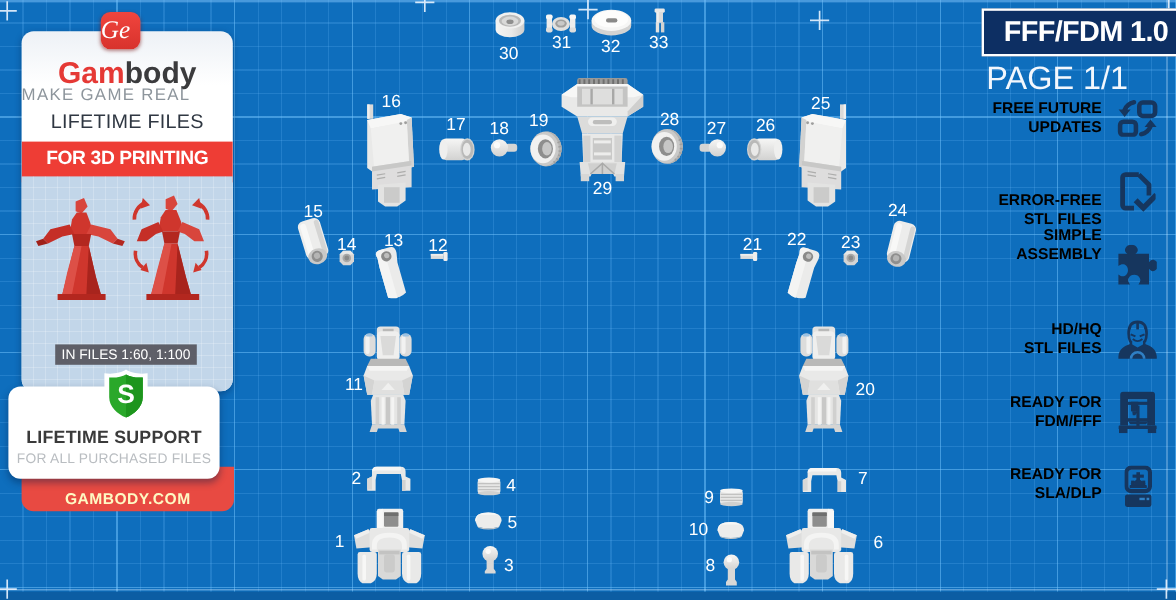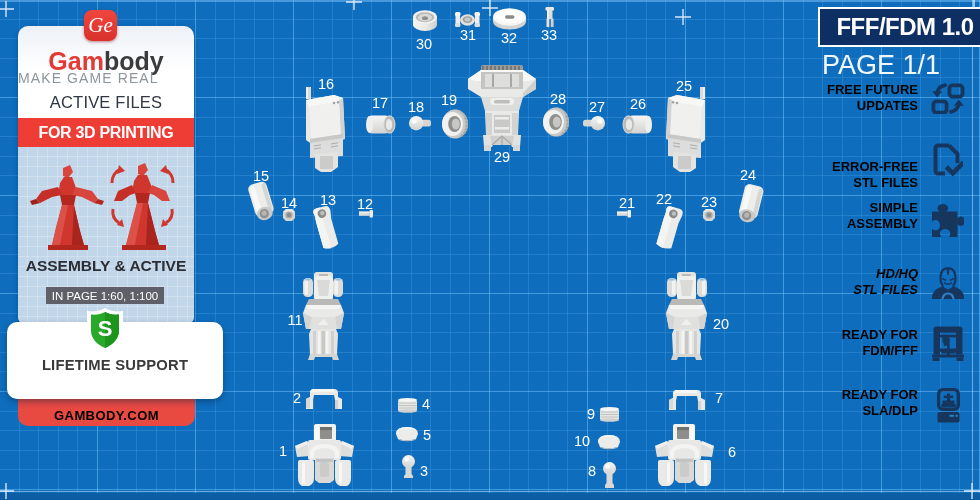--- a/index.html
+++ b/index.html
@@ -12,39 +12,39 @@
       repeating-linear-gradient(to right, transparent 0px, transparent 18.6px, rgba(105,185,250,.22) 18.6px, rgba(105,185,250,.22) 19.6px),
       repeating-linear-gradient(to bottom, transparent 0px, transparent 18.6px, rgba(105,185,250,.22) 18.6px, rgba(105,185,250,.22) 19.6px);
   }
   .abs{position:absolute;}
   #frameV{left:972px;top:0;width:1px;height:500px;background:rgba(210,235,255,.5);}
   #frameH{left:0;top:491px;width:980px;height:1px;background:rgba(210,235,255,.5);}
   #topstrip{left:0;top:0;width:980px;height:2px;background:rgba(120,190,245,.55);}
   #botstrip{left:0;top:493px;width:980px;height:7px;background:#0c5da3;}
   
   #card1{left:18px;top:26px;width:176px;height:300px;background:linear-gradient(#edf1f6,#ffffff 45px);border-radius:10px;overflow:hidden;box-shadow:0 2px 5px rgba(0,30,70,.35);}
-  #gelogo{left:84px;top:10px;width:33px;height:31px;background:linear-gradient(#f0453e,#d8322c);border-radius:8px;z-index:3;text-align:center;
+  #gelogo{left:84px;top:10px;width:33px;height:31px;background:linear-gradient(#f0453e,#d8322c);border-radius:8px;z-index:3;text-align:left;
      box-shadow:0 1px 3px rgba(120,20,20,.5);}
   #gelogo span{font-family:"Liberation Serif",serif;font-style:italic;color:#fff;font-size:21px;line-height:30px;}
   .gb-title{position:absolute;left:0;right:0;top:23px;text-align:center;font-size:25px;font-weight:bold;color:#3b3b3d;line-height:1;}
   .gb-title .red{color:#e53935;}
   .gb-sub{position:absolute;left:0;right:0;top:44px;font-size:14px;color:#8d959c;letter-spacing:1.1px;}
   .gb-prem{position:absolute;left:0;right:0;top:67px;text-align:center;font-size:16.5px;color:#2f3742;letter-spacing:.2px;}
   .gb-red{position:absolute;left:0;right:0;top:91.5px;background:#ee3d35;color:#fff;text-align:center;font-size:17px;font-weight:bold;height:34px;line-height:30px;letter-spacing:-0.3px;font-size:16px;}
   .gb-blue{position:absolute;left:0;right:0;top:121px;bottom:0;background:#c2d6e9;
      background-image:
        repeating-linear-gradient(to right, transparent 0 9.2px, rgba(255,255,255,.22) 9.2px 10px),
        repeating-linear-gradient(to bottom, transparent 0 9.2px, rgba(255,255,255,.22) 9.2px 10px);}
   .gb-assembly{position:absolute;left:0;right:0;top:110px;text-align:center;font-size:15.5px;font-weight:bold;color:#2c2c34;}
   .gb-scale{position:absolute;left:28px;top:140px;width:118px;background:rgba(86,86,94,.93);color:#fff;font-size:11.5px;text-align:center;padding:2.5px 0;white-space:nowrap;}
-  #card2{left:7px;top:322px;width:216px;height:77px;background:#fff;border-radius:10px;z-index:4;box-shadow:0 3px 6px rgba(0,30,70,.4);}
+  #card2{left:7px;top:322px;width:176px;height:77px;background:#fff;border-radius:10px;z-index:4;box-shadow:0 3px 6px rgba(0,30,70,.4);}
   #card2 .lt{margin-top:36px;text-align:center;font-size:14.8px;font-weight:bold;color:#3a3a3a;letter-spacing:.2px;line-height:1;}
   #card2 .fa{text-align:center;font-size:11.5px;color:#b9bdc1;margin-top:5px;letter-spacing:.2px;line-height:1;}
   #ribbon{left:18px;top:389px;width:177px;height:37px;background:#e84a42;border-radius:0 0 10px 10px;z-index:3;text-align:center;}
-  #ribbon span{display:block;color:#000000;font-weight:bold;font-size:13px;margin-top:19px;letter-spacing:.4px;}
+  #ribbon span{display:block;color:#fef9c3;font-weight:bold;font-size:13px;margin-top:19px;letter-spacing:.4px;}
   #shield{left:85px;top:307px;z-index:5;}
   
   #fdmbox{left:818px;top:7px;width:170px;height:36px;background:#0d2f63;border:2px solid #fff;color:#fff;
      font-size:24px;font-weight:bold;letter-spacing:-0.5px;text-align:center;line-height:36px;z-index:2;}
   #pagetxt{left:790px;top:50px;width:182px;text-align:center;color:#f2f7fd;font-size:27px;}
   .feat{position:absolute;right:62px;width:160px;text-align:right;color:#000000;font-weight:bold;font-size:13px;line-height:15.5px;}
   .ficon{position:absolute;}
 </style>
 </head>
 <body>
@@ -425,21 +425,21 @@
 <path d="M675,17 H691 M683,9 V25"></path>
 <path d="M966,8 H982 M974,0 V16"></path>
 <path d="M-2,491 H14 M6,483 V499"></path>
 <path d="M964,491 H980 M972,483 V499"></path>
 </g>
 </svg>
 
 <div class="abs" id="card1">
   <div class="gb-title"><span class="red">Gam</span>body</div>
   <div class="gb-sub">MAKE GAME REAL</div>
-  <div class="gb-prem">ACTIVE FILES</div>
+  <div class="gb-prem">LIFETIME FILES</div>
   <div class="gb-red">FOR 3D PRINTING</div>
   <div class="gb-blue">
     <svg width="176" height="179" viewBox="0 0 176 179" style="position:absolute;left:0;top:0;">
 <g fill="#cf362d">
 
  <polygon points="45,21 52,18 55,25 50,31 45,29" fill="#d8453c"></polygon>
  <polygon points="46,30 54,30 57,38 60,48 40,48 42,36" fill="#cf362d"></polygon>
  <polygon points="40,40 24,44 18,52 22,56 34,50 44,48" fill="#c52f27"></polygon>
  <polygon points="18,52 22,56 14,58 12,54" fill="#a02119"></polygon>
  <polygon points="58,40 74,44 80,52 76,56 64,50 54,48" fill="#d8453c"></polygon>
@@ -466,44 +466,44 @@
  <path d="M95,62 A14,14 0 0 0 101,76"></path>
  <path d="M154,62 A14,14 0 0 1 148,76"></path>
 </g>
 <g fill="#cf362d">
  <polygon points="101,18 107,24 99,27"></polygon>
  <polygon points="148,18 142,24 150,27"></polygon>
  <polygon points="99,78 104,72 106,80"></polygon>
  <polygon points="150,78 145,72 143,80"></polygon>
 </g>
 </svg>
-    <div class="gb-assembly">ASSEMBLY &amp; ACTIVE</div>
-    <div class="gb-scale">IN PAGE 1:60, 1:100</div>
+    <div class="gb-scale">IN FILES 1:60, 1:100</div>
   </div>
 </div>
 <div class="abs" id="gelogo"><span>Ge</span></div>
 <div class="abs" id="ribbon">
     <span>GAMBODY.COM</span>
   </div>
 <div class="abs" id="card2">
   <div class="lt">LIFETIME SUPPORT</div>
+  <div class="fa">FOR ALL PURCHASED FILES</div>
 </div>
 <svg class="abs" id="shield" width="40" height="46" viewBox="0 0 40 46">
   <path d="M20 1 C24 4 32 5 38 4 L38 24 C38 35 29 42 20 45 C11 42 2 35 2 24 L2 4 C8 5 16 4 20 1 Z" fill="#fff"></path>
   <path d="M20 5 C23 7 29 8 34 7.5 L34 24 C34 32 27 38 20 41 C13 38 6 32 6 24 L6 7.5 C11 8 17 7 20 5 Z" fill="#2aa82a"></path>
   <path d="M20 5 C23 7 29 8 34 7.5 L34 24 C34 32 27 38 20 41 Z" fill="#1d951d"></path>
   <text x="20" y="29" text-anchor="middle" font-family="Liberation Sans" font-size="22" font-weight="bold" fill="#fff">S</text>
 </svg>
 
 <div class="abs" id="fdmbox">FFF/FDM 1.0</div>
 <div class="abs" id="pagetxt">PAGE 1/1</div>
 <div class="feat" style="top:82px;">FREE FUTURE<br>UPDATES</div>
 <div class="feat" style="top:142px;margin-top:17px;">ERROR-FREE<br>STL FILES</div>
-<div class="feat" style="top:200px;">SIMPLE<br>ASSEMBLY</div>
-<div class="feat" style="top:266px;font-style:italic;">HD/HQ<br>STL FILES</div>
+<div class="feat" style="top:188px;">SIMPLE<br>ASSEMBLY</div>
+<div class="feat" style="top:266px;">HD/HQ<br>STL FILES</div>
 <div class="feat" style="top:327px;">READY FOR<br>FDM/FFF</div>
 <div class="feat" style="top:387px;">READY FOR<br>SLA/DLP</div>
 
 <svg class="ficon" style="right:15px;top:83px;" width="34" height="31" viewBox="0 0 34 31">
  <g fill="none" stroke="#16365e" stroke-width="3.8" stroke-linejoin="round">
   <rect x="18.4" y="2.4" width="13.2" height="11.2" rx="3"></rect>
   <rect x="2.4" y="18.4" width="13.2" height="11.2" rx="3"></rect>
   <path d="M14,2.2 A10.5,10.5 0 0 0 6.2,8.8" stroke-linecap="round"></path>
   <path d="M20,28.8 A10.5,10.5 0 0 0 27.8,22.2" stroke-linecap="round"></path>
  </g>

